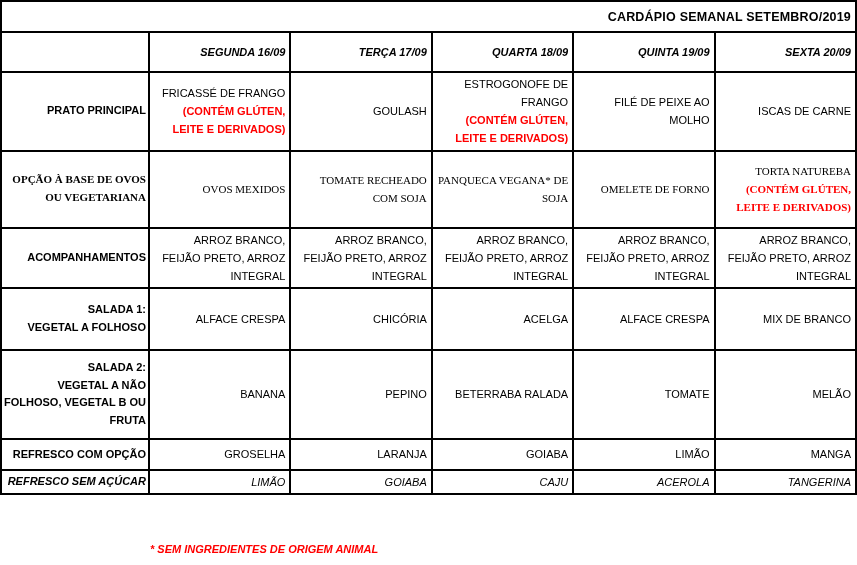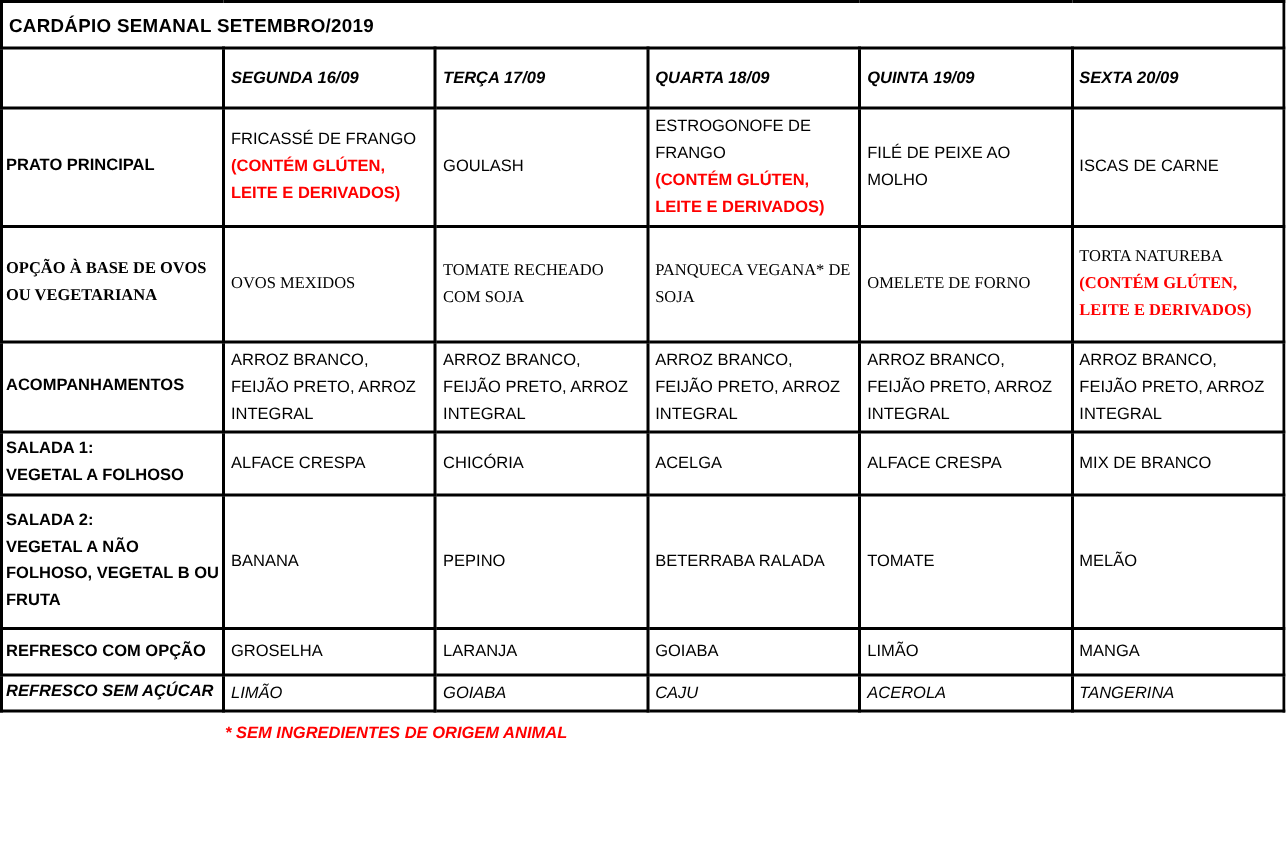--- a/index.html
+++ b/index.html
@@ -14,21 +14,21 @@
       background: #FFFFFF;
     }
     table.menu-table {
       width: 857px;
       border-collapse: collapse;
       table-layout: fixed;
     }
     .menu-table th,
     .menu-table td {
       border: 2px solid var(--border-black, #000000);
-      text-align: left;
+      text-align: right;
       vertical-align: middle;
       padding: 2px 4px;
       color: var(--text-black, #000000);
       overflow: hidden;
     }
     col.col-label { width: 148px; }
     tr.title-row { height: 31px; }
     th.title-cell {
       font-size: 12.5px;
       font-weight: bold;
@@ -58,20 +58,21 @@
       display: block;
       color: var(--warning-red, #FF0000);
       font-weight: bold;
     }
     .footnote {
       color: var(--warning-red, #FF0000);
       font-size: 11px;
       font-weight: bold;
       font-style: italic;
       padding: 8px 0 0 150px;
+      margin-top: 40px;
     }
   </style>
 </head>
 <body>
 
 <div class="page">
   <table class="menu-table">
     <colgroup>
       <col class="col-label">
       <col span="5" class="col-day">
@@ -108,21 +109,21 @@
           <td class="menu-cell"><span class="cell-text">TORTA NATUREBA</span><span class="cell-warning">(CONTÉM GLÚTEN, LEITE E DERIVADOS)</span></td>
         </tr>
         <tr style="height: 56px;">
           <th class="row-label">ACOMPANHAMENTOS</th>
           <td class="menu-cell"><span class="cell-text">ARROZ BRANCO, FEIJÃO PRETO, ARROZ INTEGRAL</span></td>
           <td class="menu-cell"><span class="cell-text">ARROZ BRANCO, FEIJÃO PRETO, ARROZ INTEGRAL</span></td>
           <td class="menu-cell"><span class="cell-text">ARROZ BRANCO, FEIJÃO PRETO, ARROZ INTEGRAL</span></td>
           <td class="menu-cell"><span class="cell-text">ARROZ BRANCO, FEIJÃO PRETO, ARROZ INTEGRAL</span></td>
           <td class="menu-cell"><span class="cell-text">ARROZ BRANCO, FEIJÃO PRETO, ARROZ INTEGRAL</span></td>
         </tr>
-        <tr style="height: 42px;">
+        <tr style="height: 62px;">
           <th class="row-label">SALADA 1:
 VEGETAL A FOLHOSO</th>
           <td class="menu-cell"><span class="cell-text">ALFACE CRESPA</span></td>
           <td class="menu-cell"><span class="cell-text">CHICÓRIA</span></td>
           <td class="menu-cell"><span class="cell-text">ACELGA</span></td>
           <td class="menu-cell"><span class="cell-text">ALFACE CRESPA</span></td>
           <td class="menu-cell"><span class="cell-text">MIX DE BRANCO</span></td>
         </tr>
         <tr style="height: 89px;">
           <th class="row-label">SALADA 2:

